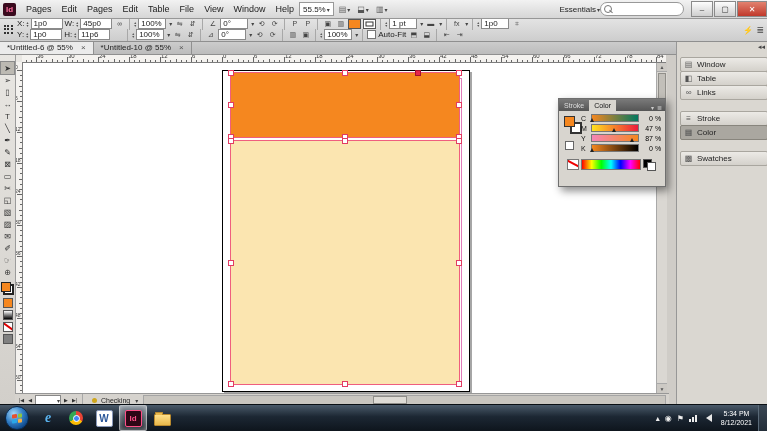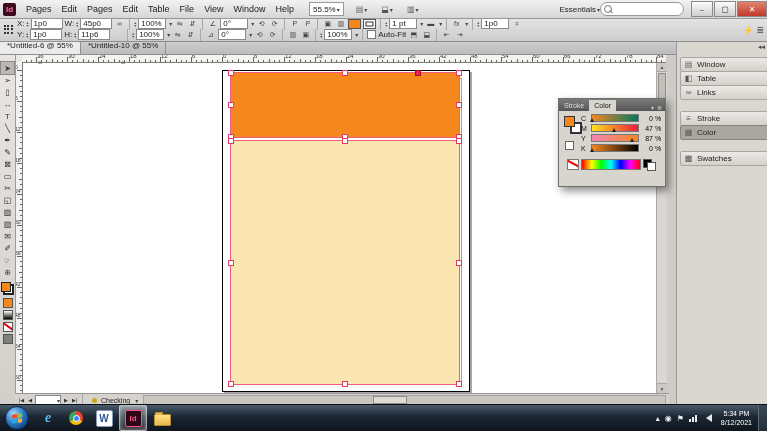--- a/index.html
+++ b/index.html
@@ -5,21 +5,21 @@
   html,body{margin:0;padding:0;background:#888;}
   .screen{position:relative;width:767px;height:431px;background:#cfccc7;font-family:"Liberation Sans",sans-serif;overflow:hidden;user-select:none;}
   .chev::after{content:"▾";font-size:6px;color:#444;margin-left:1px;}
   .vdiv{width:1px;height:12px;background:#a8a8a8;margin:0 2px;flex:none;}
 
   
   .menubar{position:absolute;left:0;top:0;right:0;height:18px;background:linear-gradient(#f2f2f2,#d6d6d6);border-bottom:1px solid #979797;display:flex;align-items:center;padding-left:3px;z-index:10;}
   .app-logo{width:13px;height:13px;background:#3a0a1e;color:#ff6e9e;font-size:8px;font-weight:bold;display:flex;align-items:center;justify-content:center;border-radius:2px;margin-right:5px;flex:none;}
   .menu-items{display:flex;align-items:center;height:18px;}
   .menu-item{font-size:9px;padding:0 5px;color:#222;line-height:18px;}
-  .mb-tools{display:flex;align-items:center;gap:10px;margin-left:10px;}
+  .mb-tools{display:flex;align-items:center;gap:3px;}
   .zoom-ctl{height:12px;background:#fff;border:1px solid #999;font-size:8px;display:flex;align-items:center;padding:0 3px;color:#222;}
   .icon-btn{font-size:8px;color:#555;display:flex;align-items:center;padding:0 2px;}
   .mb-right{margin-left:auto;display:flex;align-items:center;}
   .workspace-switcher{font-size:8px;color:#222;display:flex;align-items:center;}
   .searchbox{width:82px;height:12px;background:#fff;border:1px solid #999;border-radius:7px;display:flex;align-items:center;}
   .mag{position:relative;width:6px;height:6px;border:1px solid #777;border-radius:50%;margin:0 3px;}
   .mag::after{content:"";position:absolute;left:4px;top:5px;width:4px;height:1px;background:#777;transform:rotate(40deg);}
   .winbtns{display:flex;margin-left:6px;}
   .winbtn{width:20px;height:14px;border:1px solid #8a8a8a;background:linear-gradient(#fdfdfd,#cfcfcf);font-size:8px;color:#333;display:flex;align-items:center;justify-content:center;margin-left:1px;}
   .winbtn.min::after{content:"–";}
@@ -46,21 +46,21 @@
   .g-box2::after{content:"▥";} .g-bar::after{content:"▬";} .g-grid::after{content:"⌗";}
   .g-in::after{content:"⇤";} .g-out::after{content:"⇥";} .g-sc1::after{content:"⬒";} .g-sc2::after{content:"⬓";}
   .sw{width:11px;height:8px;border:1px solid #555;flex:none;}
   .sw.stroke{background:#fff;box-shadow:inset 0 0 0 1.5px #fff, inset 0 0 0 2.5px #333;}
   .cb{width:7px;height:7px;border:1px solid #777;background:#fff;flex:none;}
   .cp-right{position:absolute;right:3px;top:0;height:23px;display:flex;align-items:center;gap:3px;font-size:9px;color:#444;}
   .g-bolt::after{content:"⚡";font-size:8px;} .g-menu2::after{content:"≣";}
 
   
   .tabbar{position:absolute;top:41px;left:0;width:676px;height:13px;background:linear-gradient(#cdcdcd,#bcbcbc);border-bottom:1px solid #8f8f8f;display:flex;z-index:8;}
-  .tab{display:flex;align-items:center;gap:8px;font-size:8px;padding:0 7px;border-right:1px solid #909090;color:#222;flex-direction:column;}
+  .tab{display:flex;align-items:center;gap:8px;font-size:8px;padding:0 7px;border-right:1px solid #909090;color:#222;}
   .tab.active{background:#ebebeb;}
   .tab-close{color:#555;font-size:8px;}
 
   
   .ruler-corner{position:absolute;left:15px;top:54px;width:7px;height:8px;background:#e9e7e3;border-right:1px solid #999;border-bottom:1px solid #7d7d7d;z-index:7;}
   .hruler{position:absolute;left:22px;top:54px;width:644px;height:8px;background:#f4f2ef;border-bottom:1px solid #7d7d7d;overflow:hidden;z-index:7;}
   .htick{position:absolute;bottom:0;width:1px;background:#666;}
   .hnum{position:absolute;top:-1px;font-size:6px;color:#333;}
   .vruler{position:absolute;left:15px;top:62px;width:7px;height:331px;background:#f4f2ef;border-right:1px solid #7d7d7d;overflow:hidden;z-index:7;}
   .vtick{position:absolute;right:0;height:1px;background:#666;}

